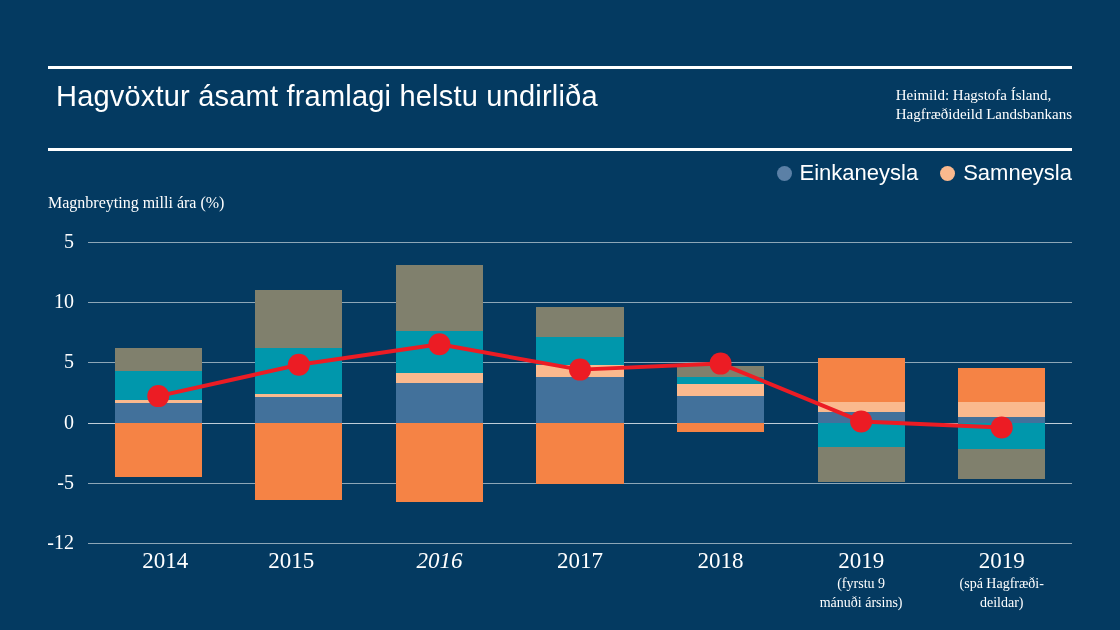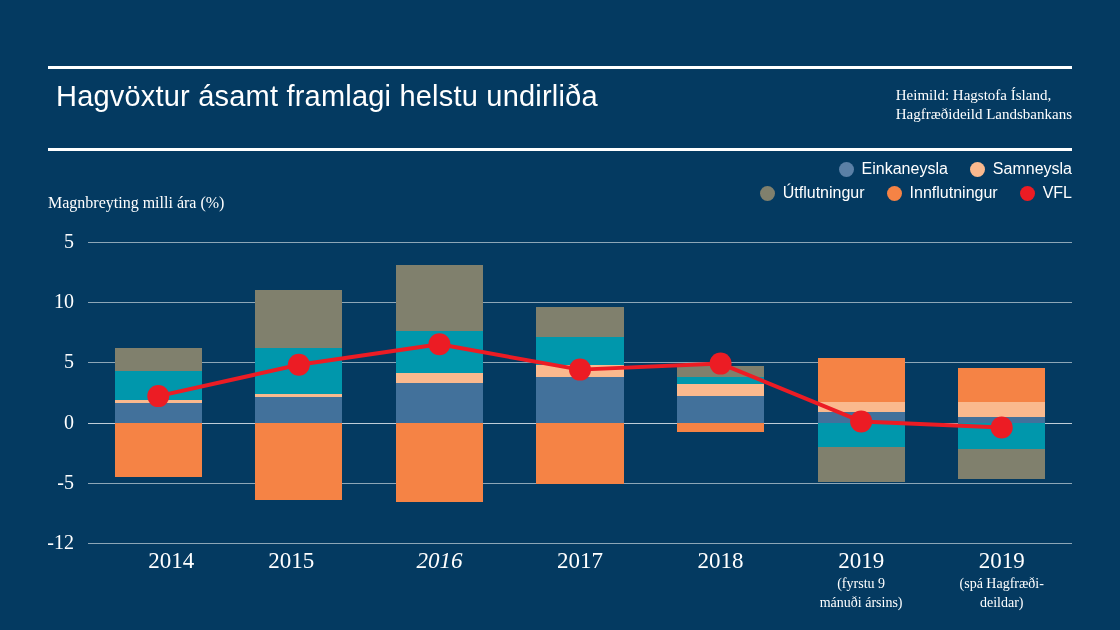--- a/index.html
+++ b/index.html
@@ -37,21 +37,21 @@
   
   .legend {
     position: absolute; right: 48px; top: 160px;
     width: 620px;
     display: flex; flex-wrap: wrap; justify-content: flex-end;
     gap: 6px 22px;
   }
   .legend-row { display: flex; justify-content: flex-end; gap: 22px; width: 100%; }
   .legend-item { display: flex; align-items: center; gap: 8px; }
   .legend-dot { width: 15px; height: 15px; border-radius: 50%; display: block; }
-  .legend-label { color: #ffffff; font-size: 16px; white-space: nowrap; }
+  .legend-label { color: #ffffff; font-size: 22px; white-space: nowrap; }
 
   
   .axis-title {
     position: absolute; left: 48px; top: 194px;
     color: #ffffff; font-size: 16px;
     font-family: "Liberation Serif", serif;
   }
 
   
   .plot {
@@ -108,34 +108,20 @@
 
   <div class="legend">
     <div class="legend-row" id="legend-row-1">
         <div class="legend-item">
           <span class="legend-dot" style="background: rgb(91, 128, 166);"></span>
           <span class="legend-label">Einkaneysla</span>
         </div>
         <div class="legend-item">
           <span class="legend-dot" style="background: rgb(250, 185, 142);"></span>
           <span class="legend-label">Samneysla</span>
-        </div>
-      </div>
-    <div class="legend-row" id="legend-row-2">
-        <div class="legend-item">
-          <span class="legend-dot" style="background: rgb(128, 128, 109);"></span>
-          <span class="legend-label">Útflutningur</span>
-        </div>
-        <div class="legend-item">
-          <span class="legend-dot" style="background: rgb(245, 131, 69);"></span>
-          <span class="legend-label">Innflutningur</span>
-        </div>
-        <div class="legend-item">
-          <span class="legend-dot" style="background: rgb(236, 28, 36);"></span>
-          <span class="legend-label">VFL</span>
         </div>
       </div>
   </div>
 
   <div class="axis-title">Magnbreyting milli ára (%)</div>
 
   <div class="plot">
     <div id="gridlayer">
         <div class="gridline" style="top: 0px;">
           <div class="ytick">5</div>
@@ -213,21 +199,21 @@
         <circle cx="210.8571428571429" cy="122.80799999999999" r="11" fill="#ec1c24"></circle>
         <circle cx="351.42857142857144" cy="102.34" r="11" fill="#ec1c24"></circle>
         <circle cx="492.00000000000006" cy="127.624" r="11" fill="#ec1c24"></circle>
         <circle cx="632.5714285714287" cy="121.604" r="11" fill="#ec1c24"></circle>
         <circle cx="773.1428571428572" cy="179.39600000000002" r="11" fill="#ec1c24"></circle>
         <circle cx="913.7142857142859" cy="185.41600000000003" r="11" fill="#ec1c24"></circle>
       </svg>
   </div>
 
   <div class="xlabels" id="xlabels">
-      <div class="xlab" style="left: 13px; width: 140.571px;">
+      <div class="xlab" style="left: 7px; width: 140.571px;">
         <span class="y">2014</span>
       </div>
       <div class="xlab" style="left: 133px; width: 140.571px;">
         <span class="y">2015</span>
       </div>
       <div class="xlab" style="left: 281.143px; width: 140.571px; font-style: italic;">
         <span class="y">2016</span>
       </div>
       <div class="xlab" style="left: 421.714px; width: 140.571px;">
         <span class="y">2017</span>

